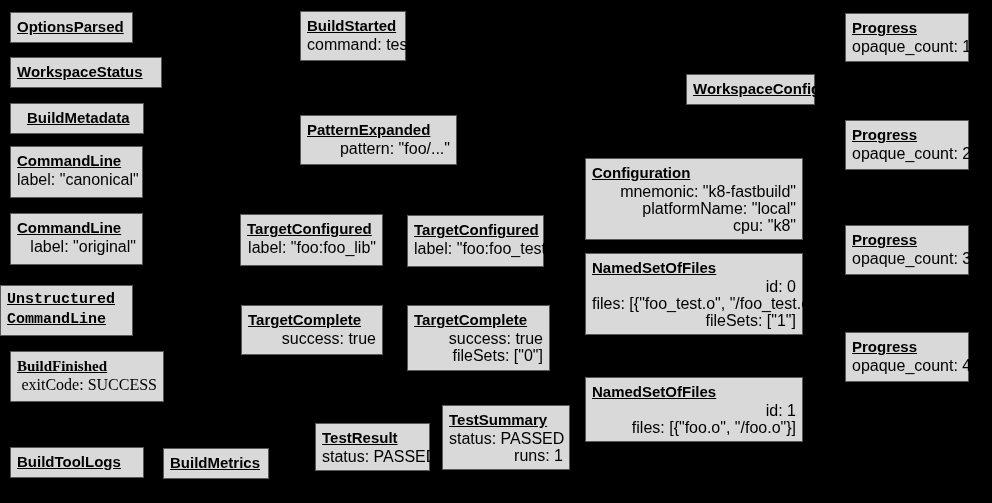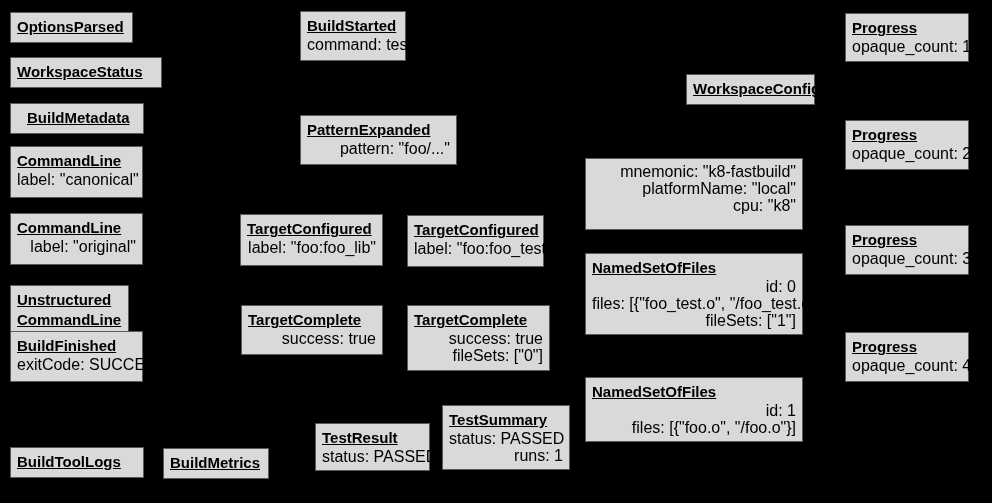--- a/index.html
+++ b/index.html
@@ -51,25 +51,25 @@
       <div class="title-line">BuildMetadata</div>
     </div>
     <div class="event-box" style="left: 10px; top: 146px; width: 133px; min-height: 52px;">
       <div class="title-line">CommandLine</div>
       <div class="field-line">label: "canonical"</div>
     </div>
     <div class="event-box" style="left: 10px; top: 213px; width: 133px; min-height: 52px;">
       <div class="title-line">CommandLine</div>
       <div class="field-line">label: "original"</div>
     </div>
-    <div class="event-box" style="left: 10px; top: 285px; width: 119px; min-height: 47px;">
+    <div class="event-box" style="left: 0; top: 285px; width: 133px; min-height: 47px; font-family: Liberation Mono, monospace;">
       <div class="title-line">Unstructured</div>
       <div class="title-line">CommandLine</div>
     </div>
-    <div class="event-box" style="left: 10px; top: 331px; width: 133px; min-height: 51px;">
+    <div class="event-box" style="left: 10px; top: 351px; width: 154px; min-height: 51px; font-family: Liberation Serif, serif;">
       <div class="title-line">BuildFinished</div>
       <div class="field-line">exitCode: SUCCESS</div>
     </div>
     <div class="event-box" style="left: 10px; top: 447px; width: 134px; min-height: 30px;">
       <div class="title-line">BuildToolLogs</div>
     </div>
     <div class="event-box" style="left: 163px; top: 448px; width: 106px; min-height: 29px;">
       <div class="title-line">BuildMetrics</div>
     </div>
     <div class="event-box" style="left: 300px; top: 11px; width: 106px; min-height: 50px;">
@@ -103,20 +103,21 @@
     </div>
     <div class="event-box" style="left: 442px; top: 405px; width: 128px; min-height: 58px;">
       <div class="title-line">TestSummary</div>
       <div class="field-line">status: PASSED</div>
       <div class="field-line">runs: 1</div>
     </div>
     <div class="event-box" style="left: 650px; top: 74px; width: 129px; min-height: 29px; margin-left: 36px;">
       <div class="title-line">WorkspaceConfig</div>
     </div>
     <div class="event-box" style="left: 585px; top: 158px; width: 218px; min-height: 72px;">
+      <div class="title-line">Configuration</div>
       <div class="field-line">mnemonic: "k8-fastbuild"</div>
       <div class="field-line">platformName: "local"</div>
       <div class="field-line">cpu: "k8"</div>
     </div>
     <div class="event-box" style="left: 585px; top: 253px; width: 218px; min-height: 76px;">
       <div class="title-line">NamedSetOfFiles</div>
       <div class="field-line">id: 0</div>
       <div class="field-line">files: [{"foo_test.o", "/foo_test.o"}]</div>
       <div class="field-line">fileSets: ["1"]</div>
     </div>

